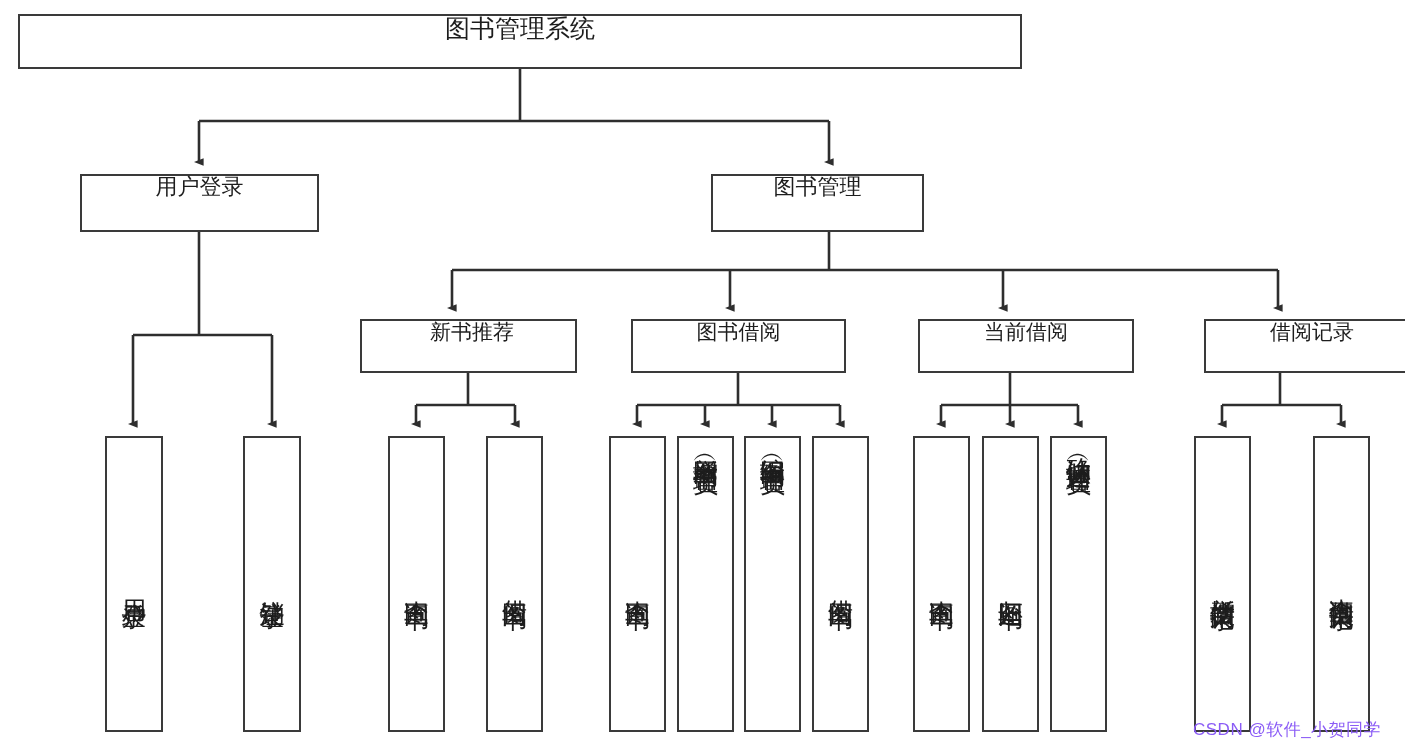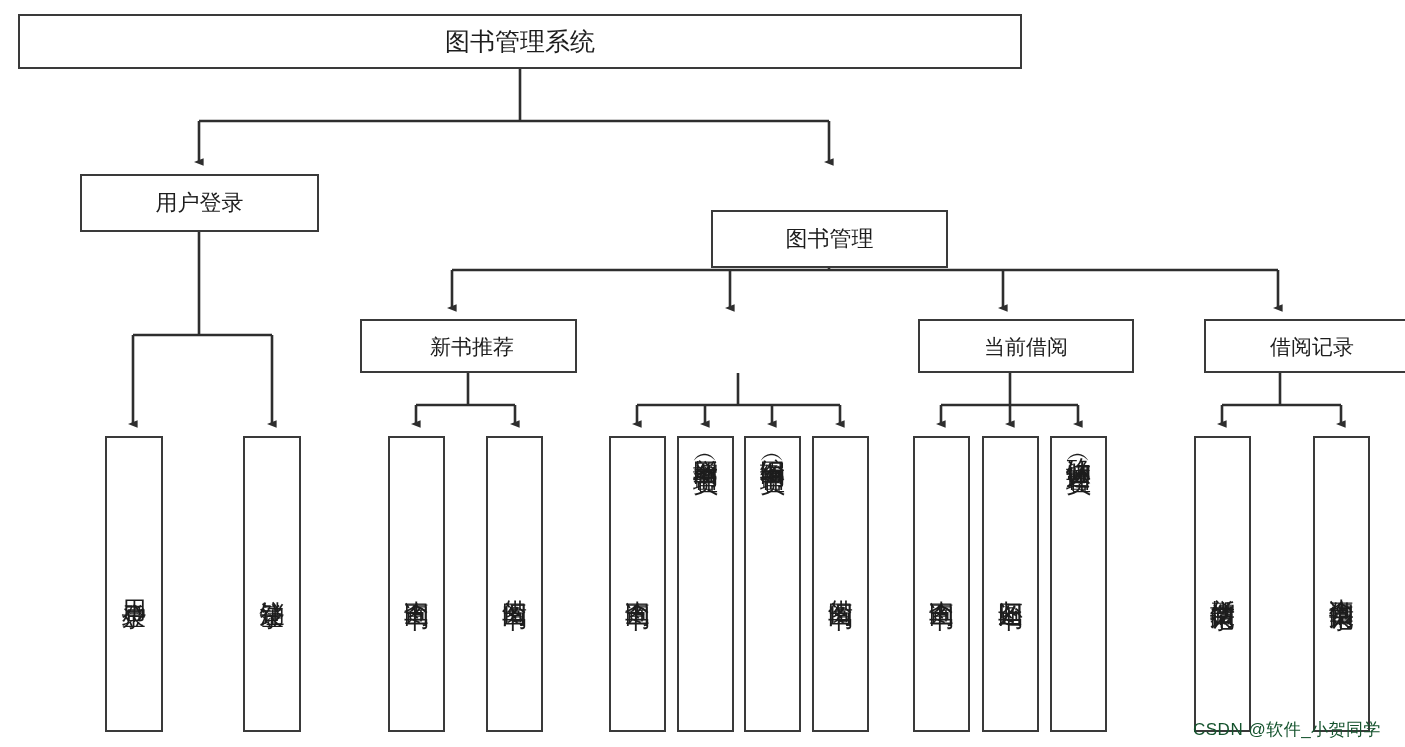--- a/index.html
+++ b/index.html
@@ -24,21 +24,20 @@
     width: 1405px;
     height: 747px;
     pointer-events: none;
   }
   .node {
     position: absolute;
     box-sizing: border-box;
     border: 2px solid #3a3a3a;
     background: #ffffff;
     display: flex;
-    align-items: center;
     justify-content: center;
     color: #1d1d1d;
   }
   .node .lbl {
     display: block;
     text-align: center;
     line-height: 1.0;
   }
   .node-root .lbl { font-size: 25px; }
   .node-l2 .lbl   { font-size: 22px; }
@@ -56,21 +55,21 @@
     font-size: 25px;
     line-height: 1.08;
     letter-spacing: 2px;
     white-space: nowrap;
   }
   .node-leaf.center-v { align-items: center; }
 
   .watermark {
     position: absolute;
     font-size: 17px;
-    color: #14532d;
+    color: #8b5cf6;
     white-space: nowrap;
     letter-spacing: 0.5px;
   }
 </style>
 </head>
 <body>
 
 <div id="canvas">
 
   <svg class="wires" viewBox="0 0 1405 747" xmlns="http://www.w3.org/2000/svg">
@@ -126,27 +125,30 @@
     </g>
   </svg>
 
   <div class="node node-root" style="left:18px; top:14px; width:1004px; height:55px;">
     <span class="lbl">图书管理系统</span>
   </div>
 
   <div class="node node-l2" style="left:80px; top:174px; width:239px; height:58px;">
     <span class="lbl">用户登录</span>
   </div>
-  <div class="node node-l2" style="left:711px; top:174px; width:237px; height:58px;margin-top:36px;">
+  <div class="node node-l2" style="left:711px; top:174px; width:213px; height:58px;">
     <span class="lbl">图书管理</span>
   </div>
 
   <div class="node node-l3" style="left:360px; top:319px; width:217px; height:54px;padding-left:7px;">
     <span class="lbl">新书推荐</span>
   </div>
+  <div class="node node-l3" style="left:631px; top:319px; width:215px; height:54px;">
+    <span class="lbl">图书借阅</span>
+  </div>
   <div class="node node-l3" style="left:902px; top:319px; width:216px; height:54px;margin-left:16px;">
     <span class="lbl">当前借阅</span>
   </div>
   <div class="node node-l3" style="left:1172px; top:319px; width:216px; height:54px;margin-left:32px;">
     <span class="lbl">借阅记录</span>
   </div>
 
   <div class="node node-leaf center-v" style="left:105px; top:436px; width:58px; height:296px;">
     <span class="lbl">用户登录</span>
   </div>

